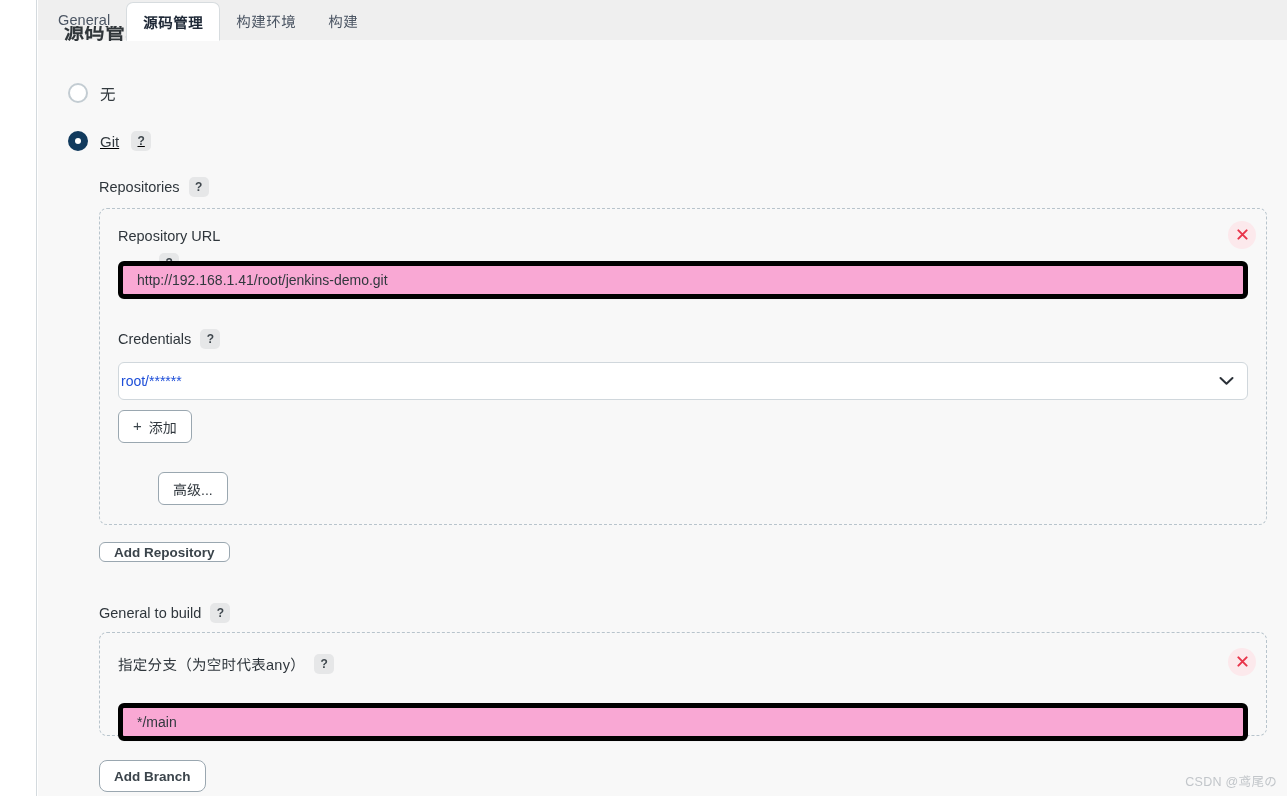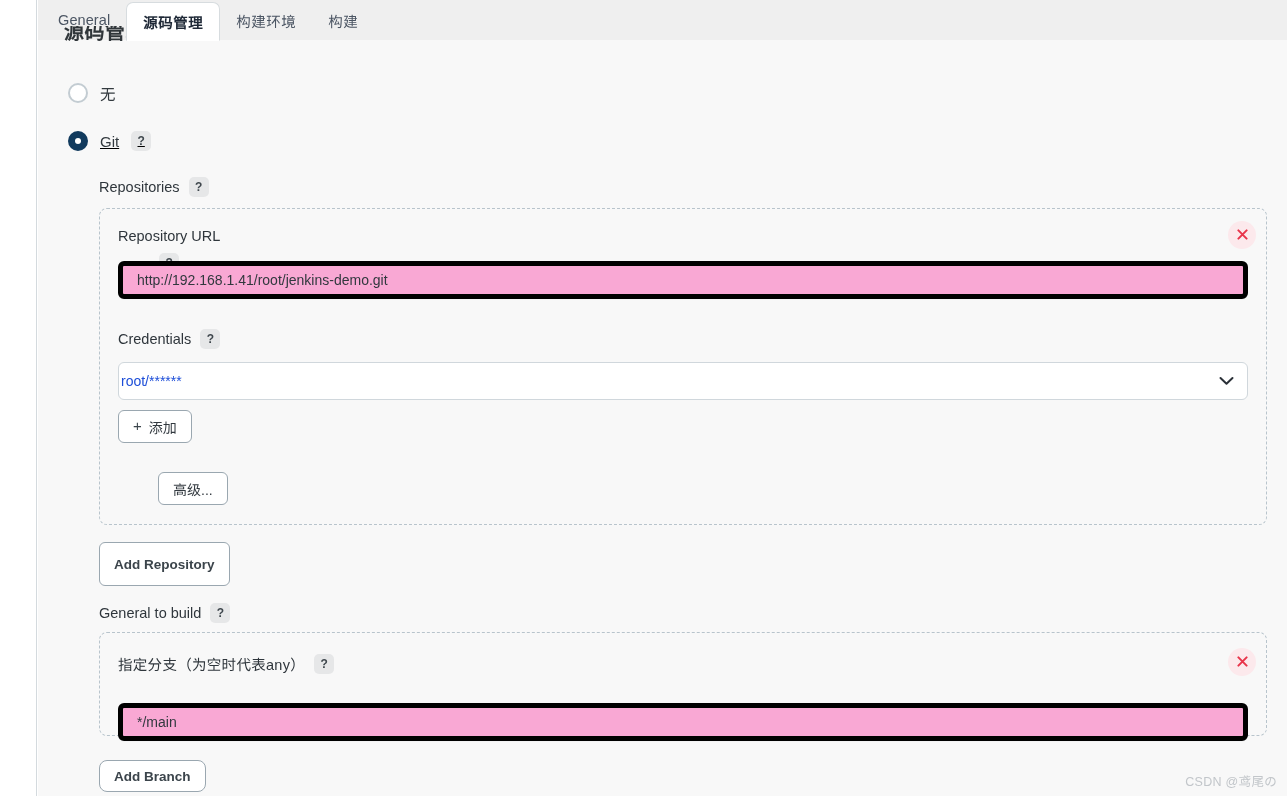--- a/index.html
+++ b/index.html
@@ -248,21 +248,21 @@
     font-size: 13.5px;
     font-weight: 700;
     color: #3b444b;
     cursor: pointer;
     font-family: inherit;
     white-space: nowrap;
   }
   .btn.cjk { font-weight: 500; font-size: 14px; color: #333a40; }
   .btn-add-cred { left: 80px; top: 370px; height: 33px; }
   .btn-advanced { left: 80px; top: 432px; height: 33px; margin-left: 40px; }
-  .btn-add-repo { left: 61px; top: 502px; height: 44px; }
+  .btn-add-repo { left: 61px; top: 502px; height: 20px; }
   .btn-add-branch { left: 61px; top: 720px; height: 32px; border-radius: 8px; }
   .plus {
     font-size: 15px;
     font-weight: 400;
     line-height: 1;
     color: #3b444b;
     position: relative;
     top: -1px;
   }
 

